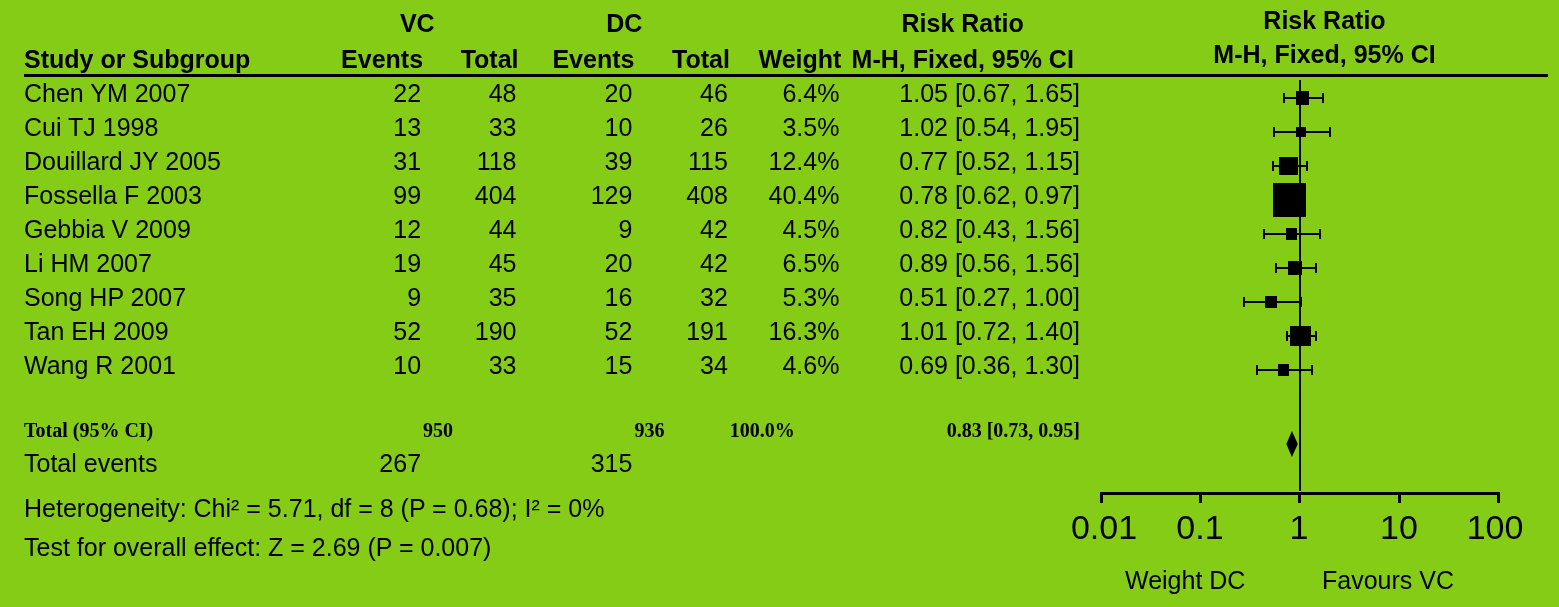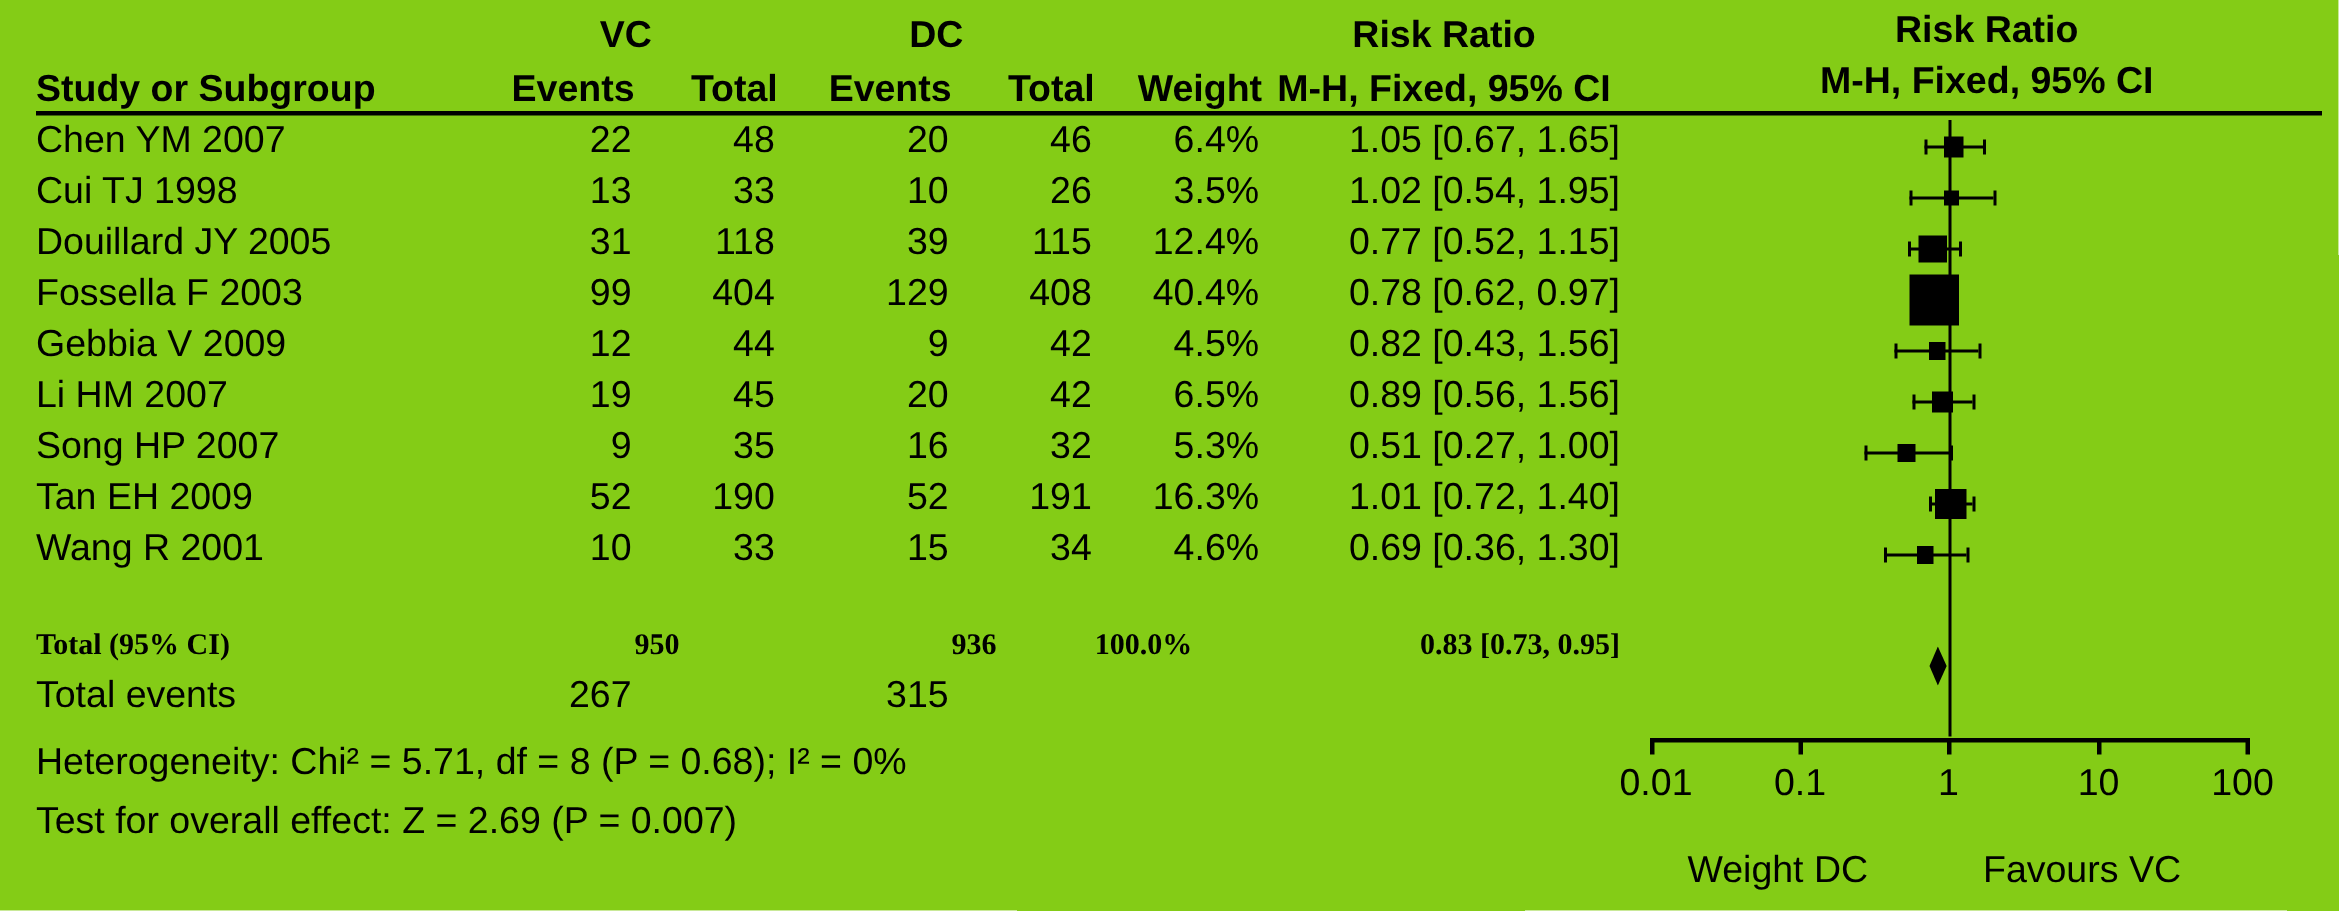--- a/index.html
+++ b/index.html
@@ -152,21 +152,21 @@
     background: #000000;
   }
   .axis-tick {
     position: absolute;
     width: 3px;
     height: 11px;
     background: #000000;
   }
   .axis-label {
     position: absolute;
-    font-size: 25px;
+    font-size: 34px;
     text-align: center;
     transform: translateX(-50%);
   }
   .favours {
     position: absolute;
     font-size: 25px;
     top: 566px;
   }
 </style>
 </head>

